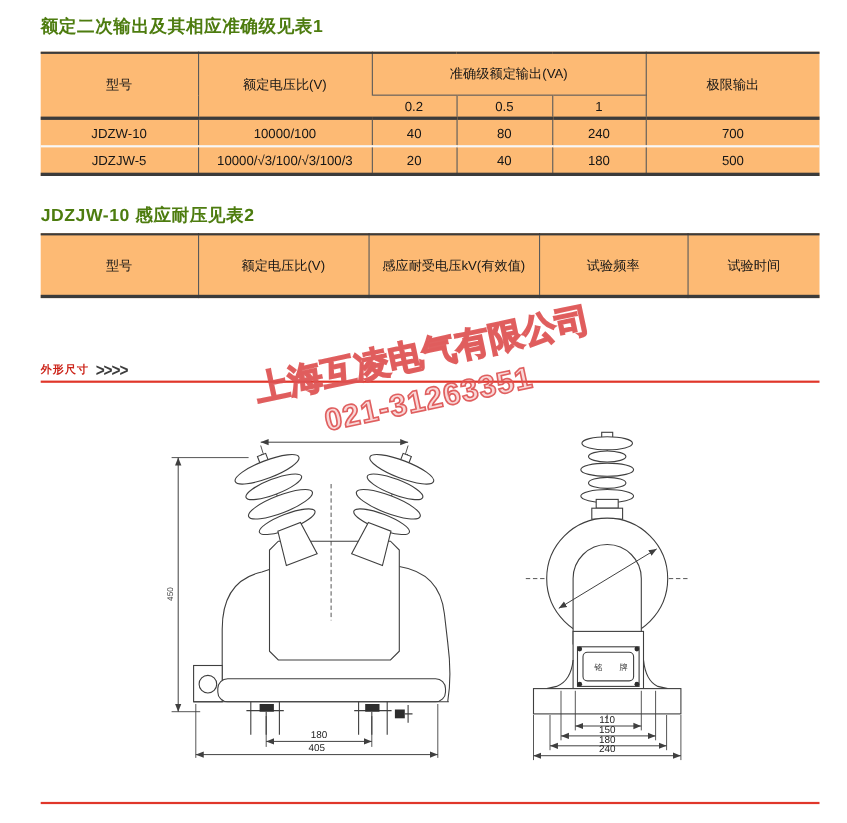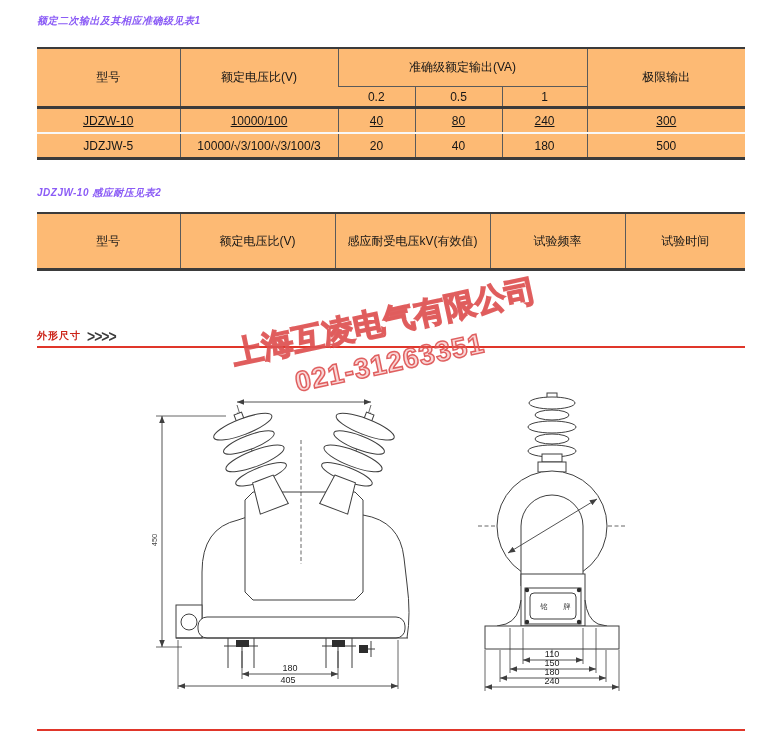--- a/index.html
+++ b/index.html
@@ -1,34 +1,34 @@
 <!DOCTYPE html>
 <html><head>
 <meta charset="utf-8">
 <style>
   html,body{margin:0;padding:0;}
   body{
     width:770px;height:748px;position:relative;background:#ffffff;
     font-family:"Liberation Sans","DejaVu Sans",sans-serif;overflow:hidden;
   }
   .abs{position:absolute;}
-  .caption{font-size:10px;font-weight:bold;color:#8b5cf6;letter-spacing:0.5px;font-style:italic;}
+  .caption{font-size:16px;font-weight:bold;color:#4d7c0f;letter-spacing:0.5px;}
   .tag{font-size:12px;font-weight:bold;color:#d9261c;margin-top:44px;}
   table.tbl{
     position:absolute;border-collapse:collapse;table-layout:fixed;background:#fdba74;
     border-top:2px solid #3b3b3b;border-bottom:3px solid #3b3b3b;
   }
   .tbl td{
     border-left:1px solid #5a5a5a;font-size:12px;text-align:center;
     vertical-align:middle;color:#161616;padding:0;overflow:hidden;white-space:nowrap;
   }
   .tbl td:first-child{border-left:none;}
   #t1 tr.h1 td{height:37px;}
   #t1 tr.h2 td{height:19px;border-top:1px solid #5a5a5a;}
-  #t1 tr.d1 td{height:23px;border-top:3px solid #3b3b3b;text-decoration:underline;}
+  #t1 tr.d1 td{height:23px;border-top:3px solid #3b3b3b;}
   #t1 tr.d2 td{height:23px;border-top:2px solid #f8f8f8;}
   #t2 tr.h td{height:54px;}
   #t2 tr.d td{height:23px;border-top:3px solid #3b3b3b;}
   .rule{position:absolute;left:37px;width:708px;height:2px;background:#e0362a;}
   .section-head{position:absolute;left:37px;top:328px;display:flex;align-items:center;gap:6px;}
   .sh-text{font-size:10px;font-weight:bold;color:#cc2318;letter-spacing:1px;}
   .sh-chev{font-size:14px;font-weight:bold;color:#3c3c3c;letter-spacing:-1px;transform:scaleY(1.15);}
   .watermark{
     position:absolute;left:228px;top:334px;transform:rotate(-12deg);
     transform-origin:0 0;z-index:6;pointer-events:none;white-space:nowrap;
@@ -77,21 +77,21 @@
     <td>0.2</td>
     <td>0.5</td>
     <td>1</td>
   </tr>
   <tr class="d1">
     <td>JDZW-10</td>
     <td>10000/100</td>
     <td>40</td>
     <td>80</td>
     <td>240</td>
-    <td>300</td>
+    <td>700</td>
   </tr>
   <tr class="d2">
     <td>JDZJW-5</td>
     <td>10000/√3/100/√3/100/3</td>
     <td>20</td>
     <td>40</td>
     <td>180</td>
     <td>500</td>
   </tr>
 </tbody>

